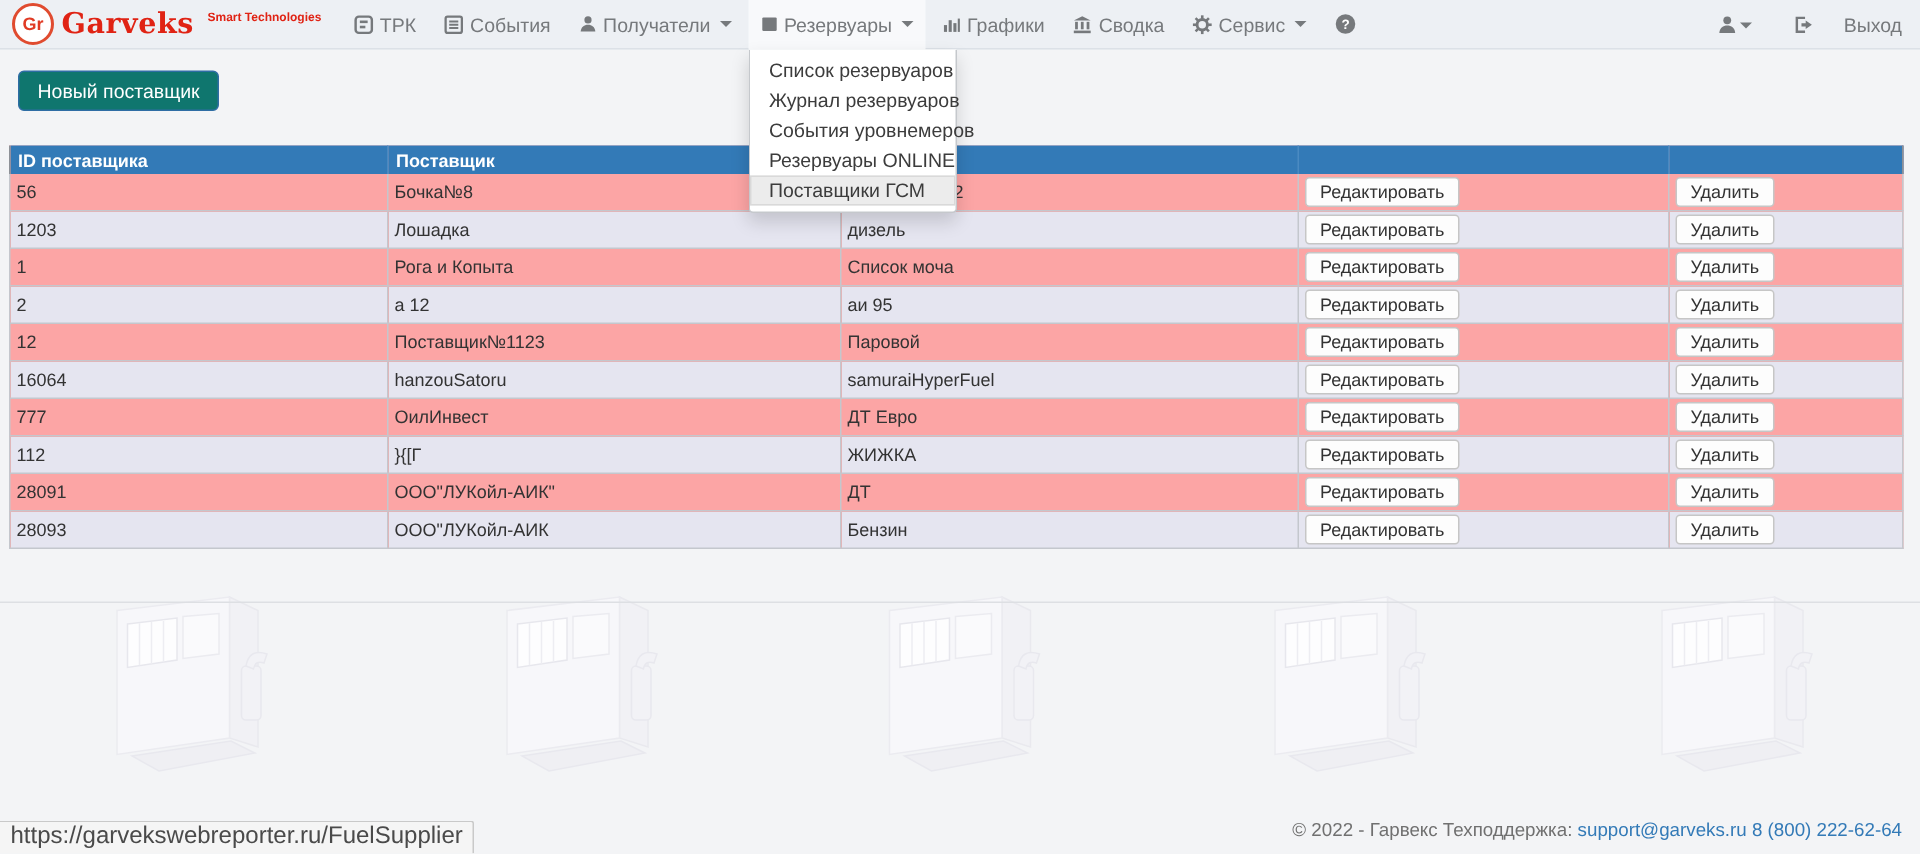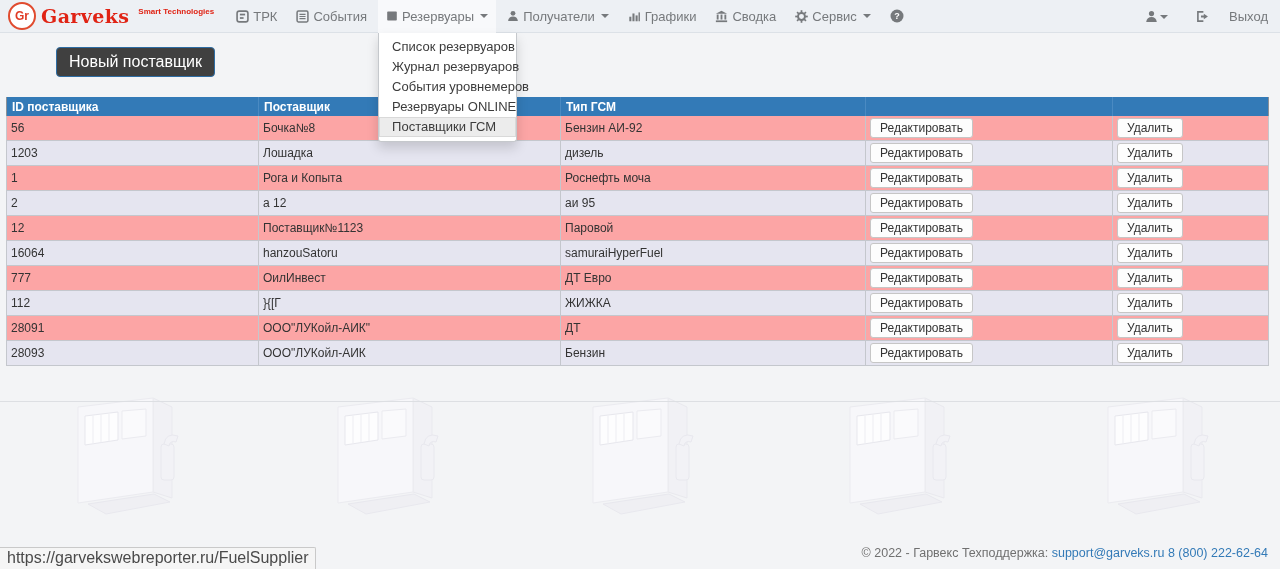--- a/index.html
+++ b/index.html
@@ -60,22 +60,22 @@
   }
   .dropdown-item {
     padding:0 13px; line-height:19px; height:20px; font-size:13px; color:#3c3c3c;
     cursor:pointer; white-space:nowrap;
   }
   .dropdown-item.hovered { background:#ececec; outline:1px solid #d9d9d9; outline-offset:-1px; }
 
   
   .btn-primary {
     position:absolute; left:12px; top:47px; z-index:5;
-    background:#404040; border:1px solid #2e6da4; color:#fff;
-    font-size:16px; font-family:inherit; padding:5px 12px; border-radius:4px; cursor:pointer;margin-left:44px;
+    background:#0f766e; border:1px solid #2e6da4; color:#fff;
+    font-size:13px; font-family:inherit; padding:5px 12px; border-radius:4px; cursor:pointer;
   }
 
   
   .table-wrap { position:absolute; left:6px; top:97px; width:1262px; z-index:5; }
   table.suppliers {
     width:100%; border-collapse:collapse; background:#fca5a5;
     font-size:12px; color:#333; table-layout:fixed;
     border:1px solid #8d9197; border-top:none;
   }
   .col-id { width:252px; } .col-name { width:302px; } .col-fuel { width:305px; }
@@ -145,47 +145,47 @@
             <span class="nav-icon">
               <svg width="13" height="13" viewBox="0 0 12 12">
                 <rect x="1" y="1" width="10" height="10" rx="1.2" fill="none" stroke="currentColor" stroke-width="1.4"></rect>
                 <path d="M3.2 4h5.6M3.2 6h5.6M3.2 8h5.6" stroke="currentColor" stroke-width="1.1" fill="none"></path>
               </svg>
             </span>
             <span>События</span>
           </a>
         </li>
         <li style="display: flex;">
+          <a class="nav-item">
+            <span class="nav-icon">
+              <svg width="12" height="12" viewBox="0 0 12 12" fill="currentColor">
+                <circle cx="6" cy="3.3" r="2.4"></circle>
+                <path d="M1.1 11c.4-3.1 2.3-4.5 4.9-4.5s4.5 1.4 4.9 4.5z"></path>
+              </svg>
+            </span>
+            <span>Получатели</span>
+            <span class="caret"></span>
+          </a>
+        </li>
+        <li style="display: flex;">
           <a class="nav-item open">
             <span class="nav-icon">
               <svg width="12" height="12" viewBox="0 0 12 12" fill="currentColor">
                 <rect x="1.2" y="1.6" width="9.6" height="9" rx="0.8"></rect>
               </svg>
             </span>
             <span>Резервуары</span>
             <span class="caret"></span>
             <div class="dropdown">
               <div class="dropdown-item">Список резервуаров</div>
               <div class="dropdown-item">Журнал резервуаров</div>
               <div class="dropdown-item">События уровнемеров</div>
               <div class="dropdown-item">Резервуары ONLINE</div>
               <div class="dropdown-item hovered">Поставщики ГСМ</div>
             </div>
-          </a>
-        </li>
-        <li style="display: flex;">
-          <a class="nav-item">
-            <span class="nav-icon">
-              <svg width="12" height="12" viewBox="0 0 12 12" fill="currentColor">
-                <circle cx="6" cy="3.3" r="2.4"></circle>
-                <path d="M1.1 11c.4-3.1 2.3-4.5 4.9-4.5s4.5 1.4 4.9 4.5z"></path>
-              </svg>
-            </span>
-            <span>Получатели</span>
-            <span class="caret"></span>
           </a>
         </li>
         <li style="display: flex;">
           <a class="nav-item">
             <span class="nav-icon">
               <svg width="13" height="13" viewBox="0 0 12 12" fill="currentColor">
                 <rect x="1.2" y="6.2" width="1.9" height="4.2"></rect>
                 <rect x="4.1" y="3.2" width="1.9" height="7.2"></rect>
                 <rect x="7" y="5" width="1.9" height="5.4"></rect>
                 <rect x="9.7" y="2.2" width="1.3" height="8.2"></rect>
@@ -296,21 +296,21 @@
       <td>Лошадка</td>
       <td>дизель</td>
       <td class="btn-cell"><button class="row-btn">Редактировать</button></td>
       <td class="btn-cell"><button class="row-btn">Удалить</button></td>
     </tr>
 
 
     <tr>
       <td>1</td>
       <td>Рога и Копыта</td>
-      <td>Роснефть моча</td>
+      <td>Список моча</td>
       <td class="btn-cell"><button class="row-btn">Редактировать</button></td>
       <td class="btn-cell"><button class="row-btn">Удалить</button></td>
     </tr>
 
     <tr>
       <td>2</td>
       <td>а 12</td>
       <td>аи 95</td>
       <td class="btn-cell"><button class="row-btn">Редактировать</button></td>
       <td class="btn-cell"><button class="row-btn">Удалить</button></td>

